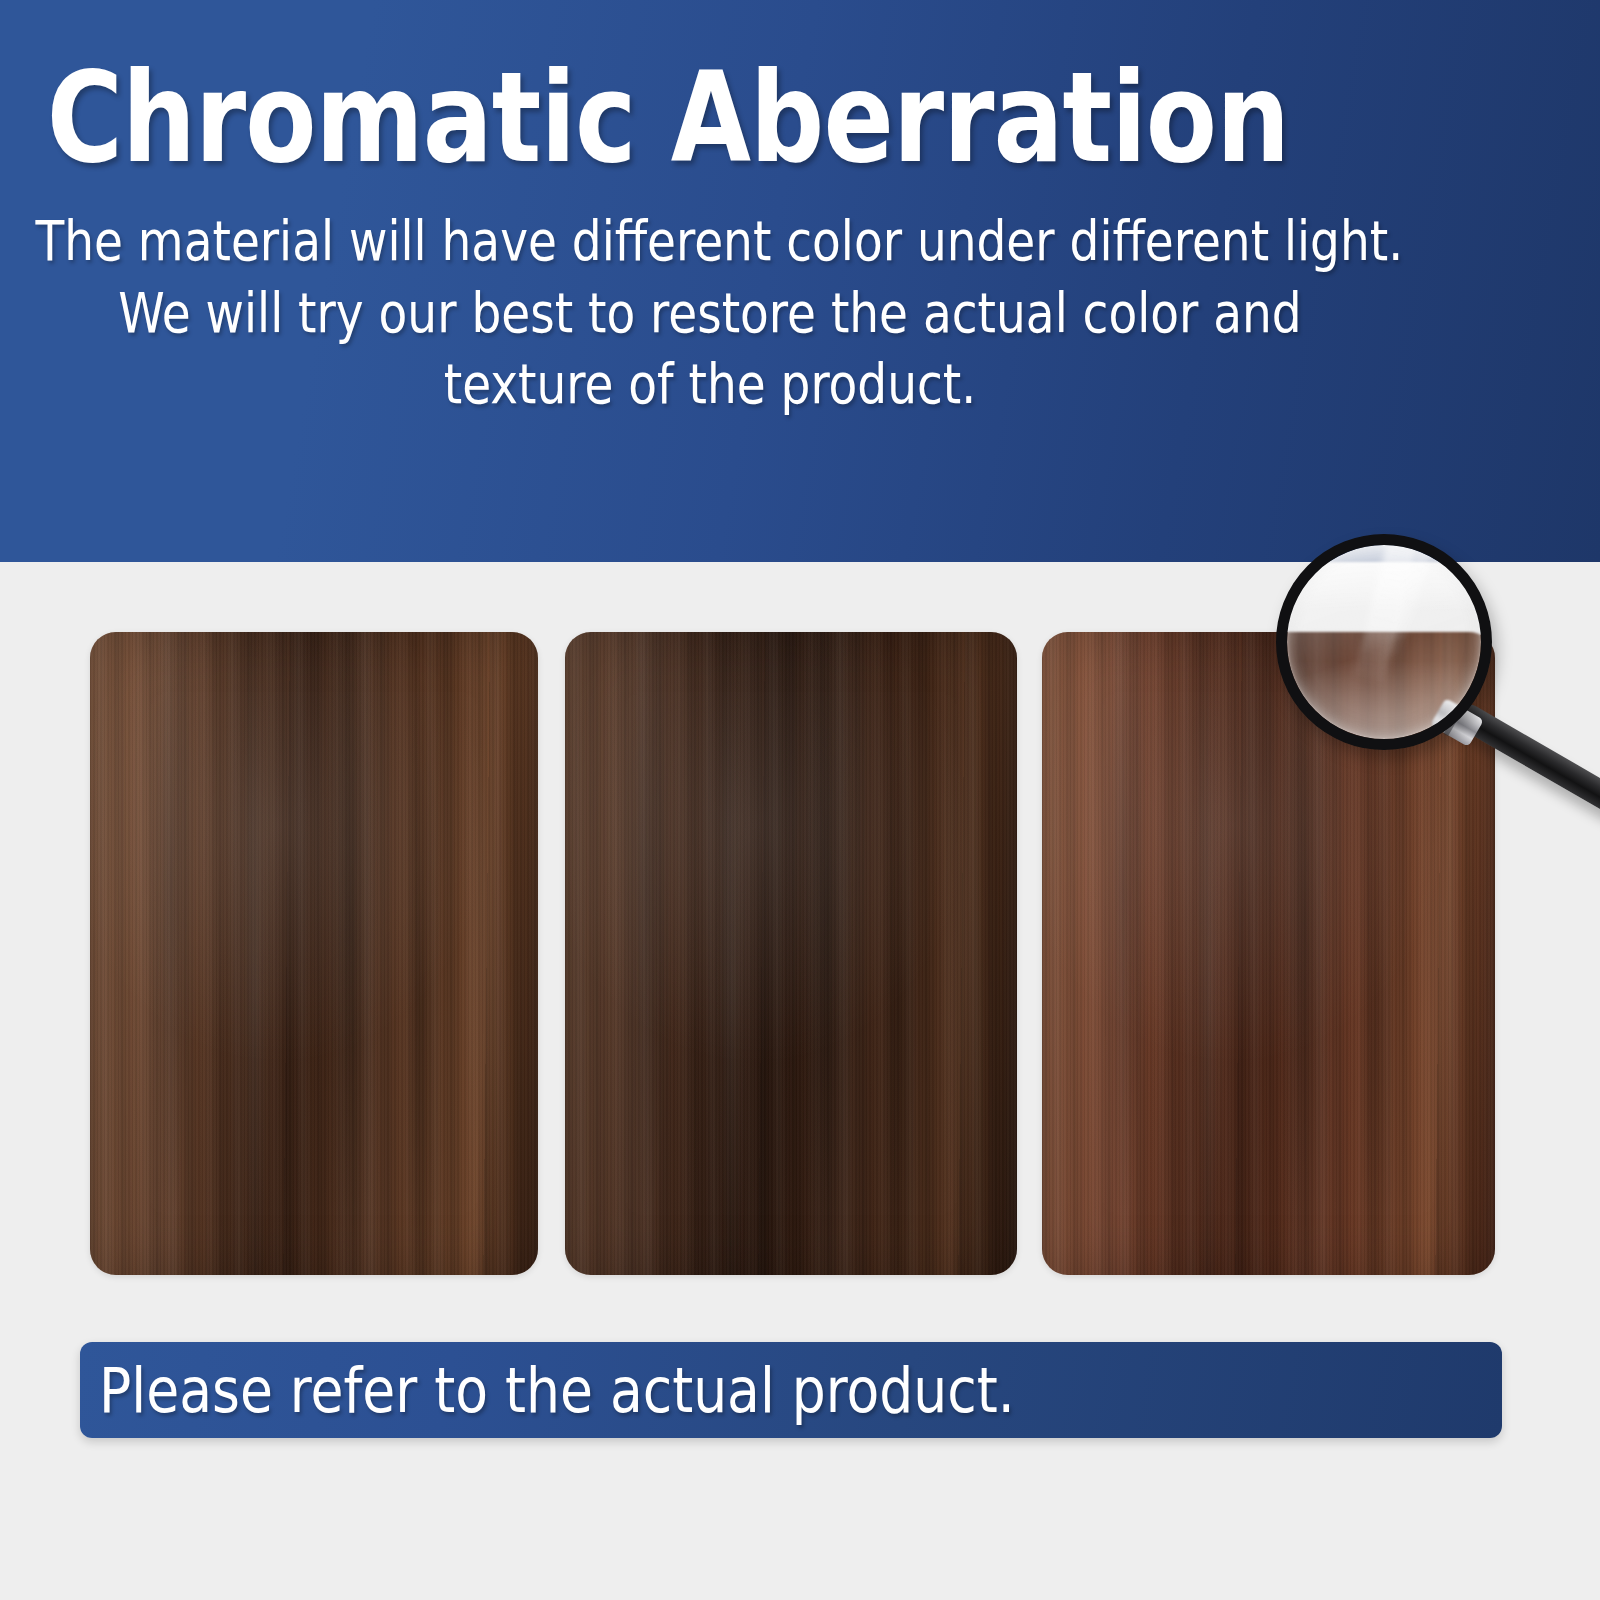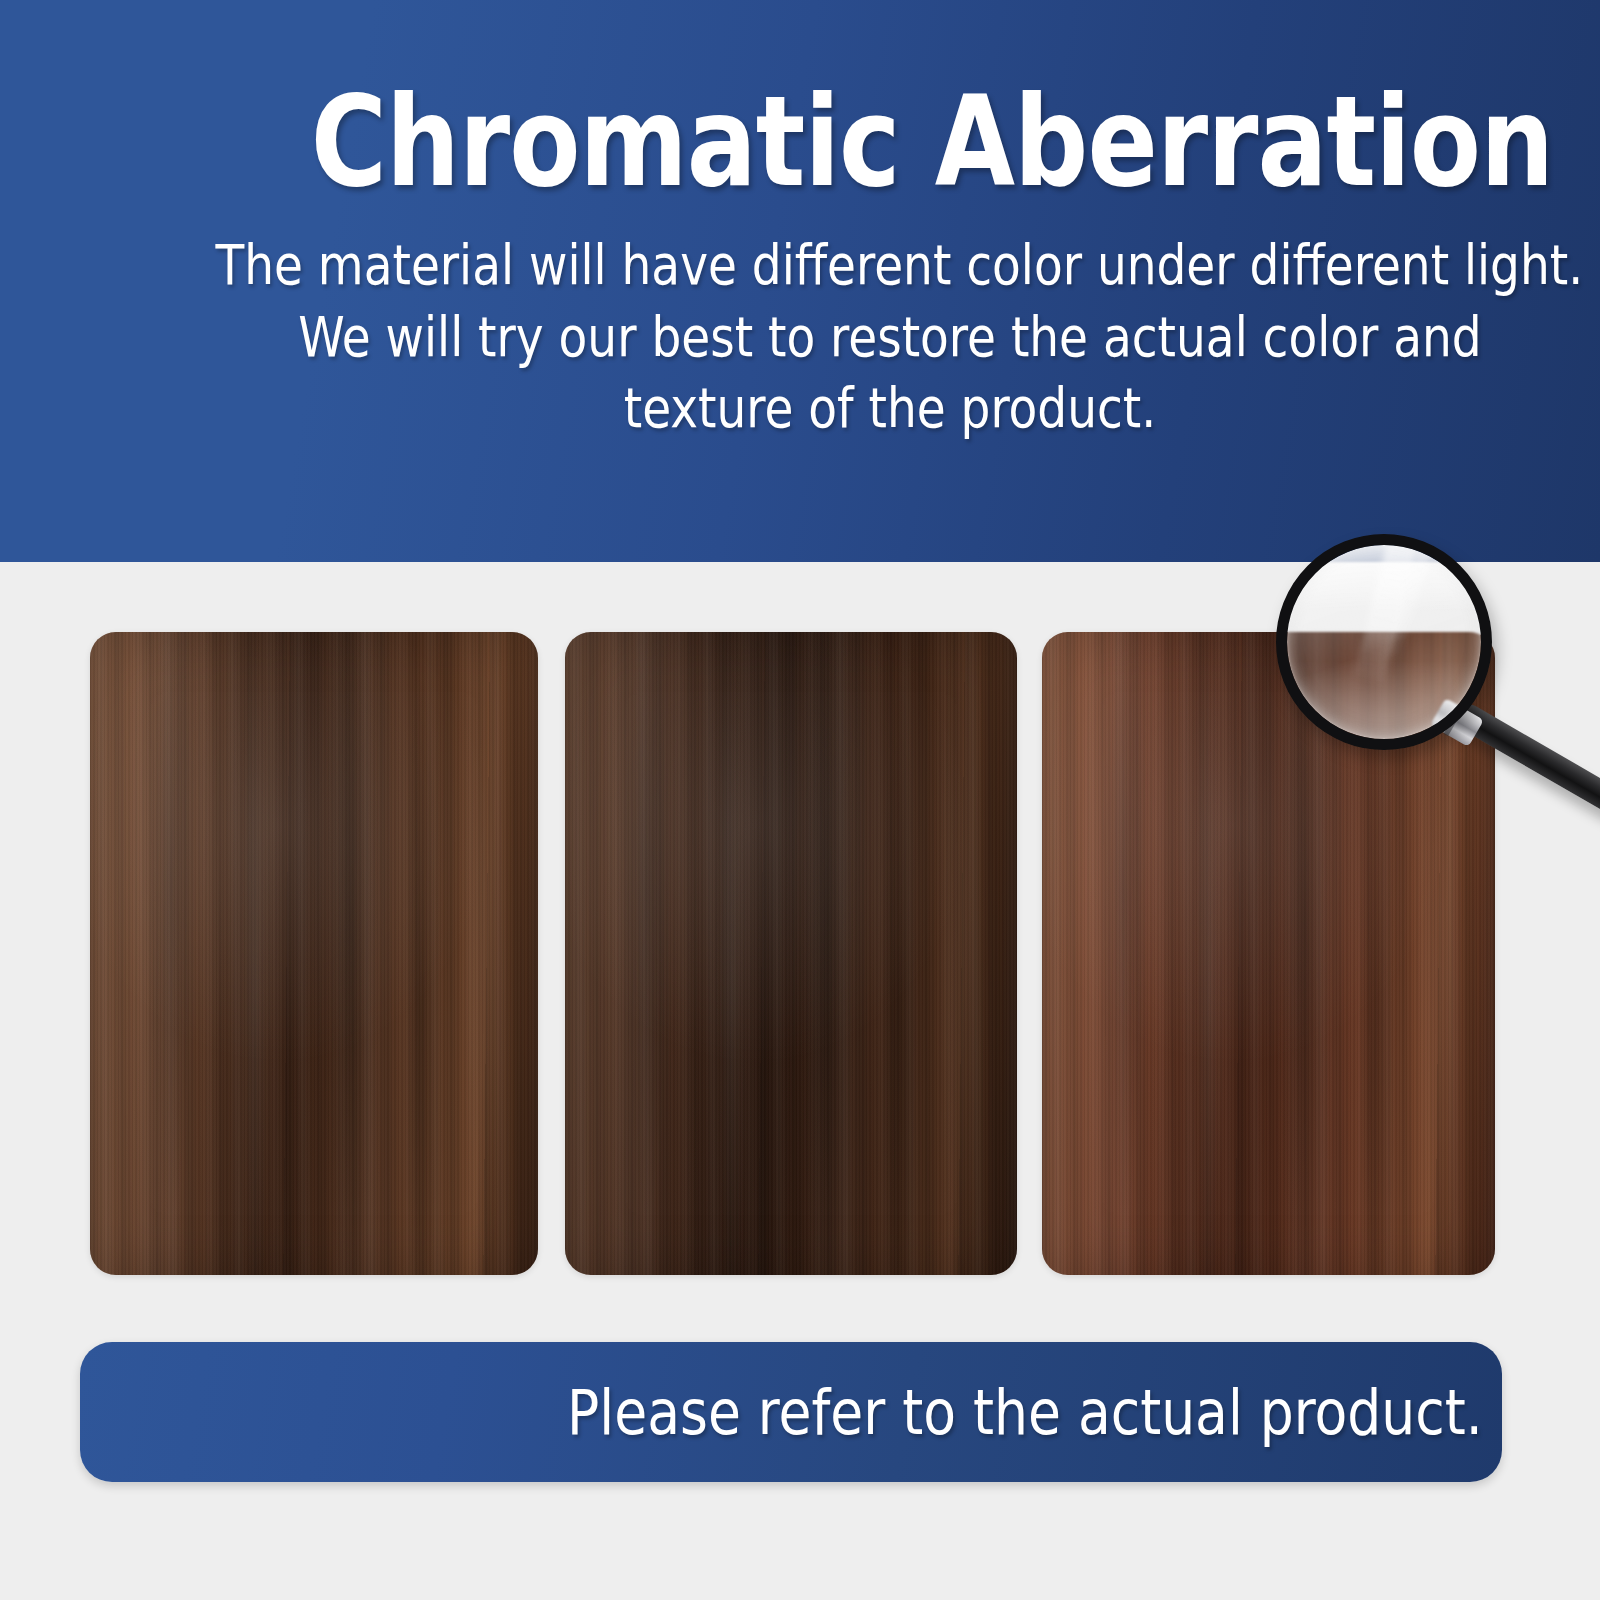--- a/index.html
+++ b/index.html
@@ -24,22 +24,22 @@
     position:absolute;
     left:0; top:0;
     width:1600px; height:562px;
     background:linear-gradient(100deg, #2f5699 0%, #2d5296 22%, #2a4c8d 48%, #23407a 74%, #1e3769 100%);
     overflow:hidden;
   }
   #header-inner {
     position:absolute;
     left:0; top:0; width:1600px; height:562px;
     display:flex; flex-direction:column;
-    align-items:flex-end; justify-content:flex-start;
-    padding-top:80px;
+    align-items:flex-start; justify-content:flex-start;
+    padding-top:56px;
   }
   #title {
     font-family:"Liberation Sans Narrow","DejaVu Sans Condensed","Liberation Sans", sans-serif;
     font-weight:bold;
     font-size:124px;
     line-height:1.0;
     letter-spacing:-1px;
     color:#ffffff;
     text-shadow:3px 4px 5px rgba(0,0,0,0.30);
     transform:scaleX(0.93);
@@ -213,25 +213,25 @@
   }
   #mag-glass .g-edge {
     position:absolute; inset:0; border-radius:50%;
     box-shadow:inset 0 0 14px rgba(255,255,255,0.55), inset 0 -6px 18px rgba(0,0,0,0.10);
   }
 
   
   #banner {
     position:absolute;
     left:80px; top:1342px;
-    width:1422px; height:140px;
-    border-radius:32px;
+    width:1422px; height:96px;
+    border-radius:12px;
     background:linear-gradient(100deg, #2f5699 0%, #2c5093 26%, #27477f 58%, #1f3a6c 100%);
     box-shadow:0 4px 10px rgba(0,0,0,0.16);
-    display:flex; align-items:center; justify-content:flex-end;
+    display:flex; align-items:center; justify-content:flex-start;
   }
   #banner-text {
     font-family:"Liberation Sans Narrow","DejaVu Sans Condensed","Liberation Sans", sans-serif;
     font-size:62px;
     color:#ffffff;
     white-space:nowrap;
     text-shadow:2px 3px 4px rgba(0,0,0,0.28);
     transform:scaleX(0.96);
   }
 </style>

